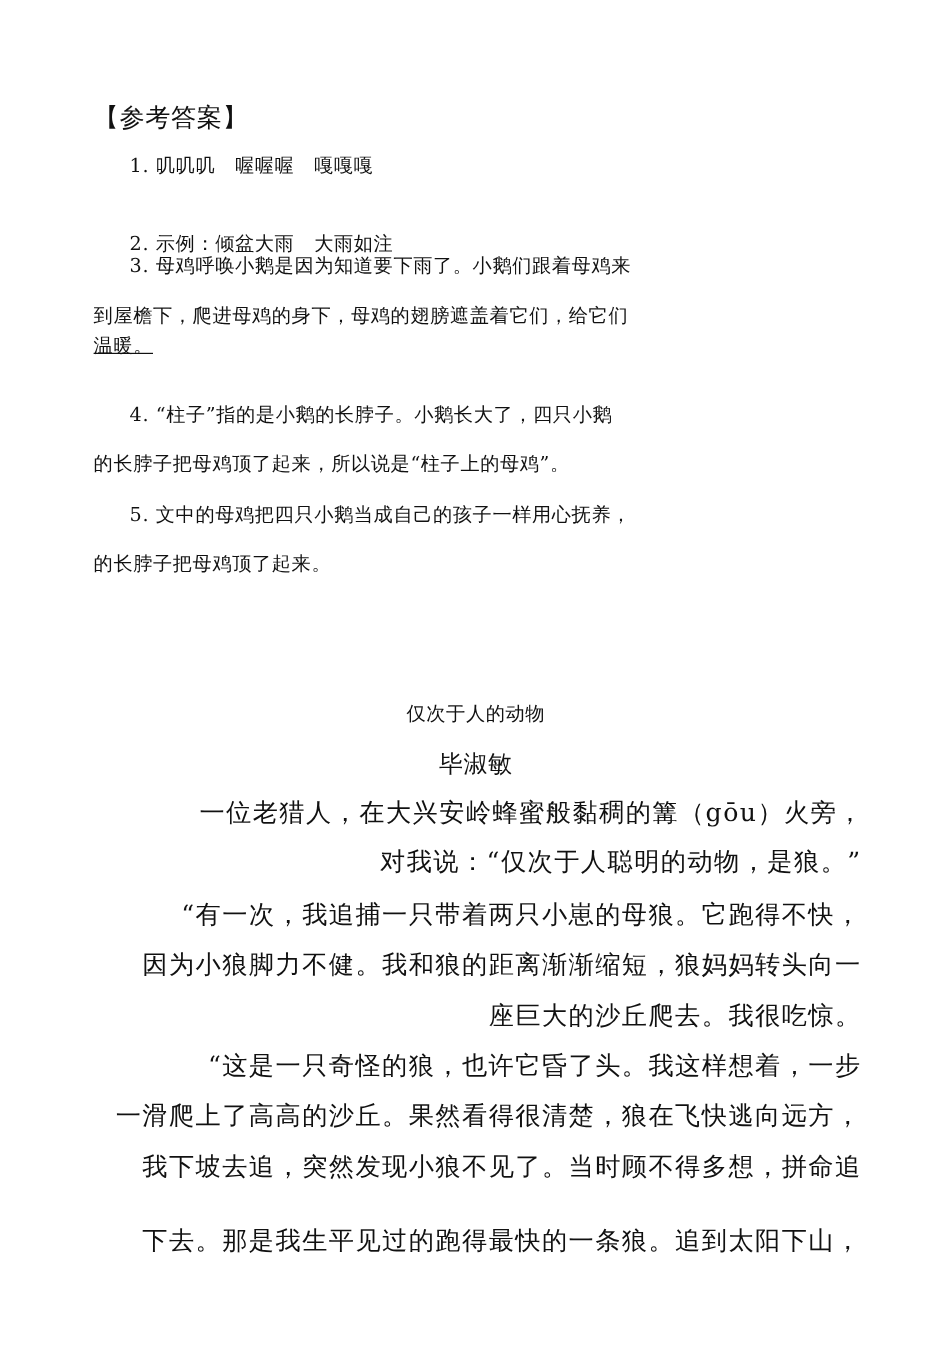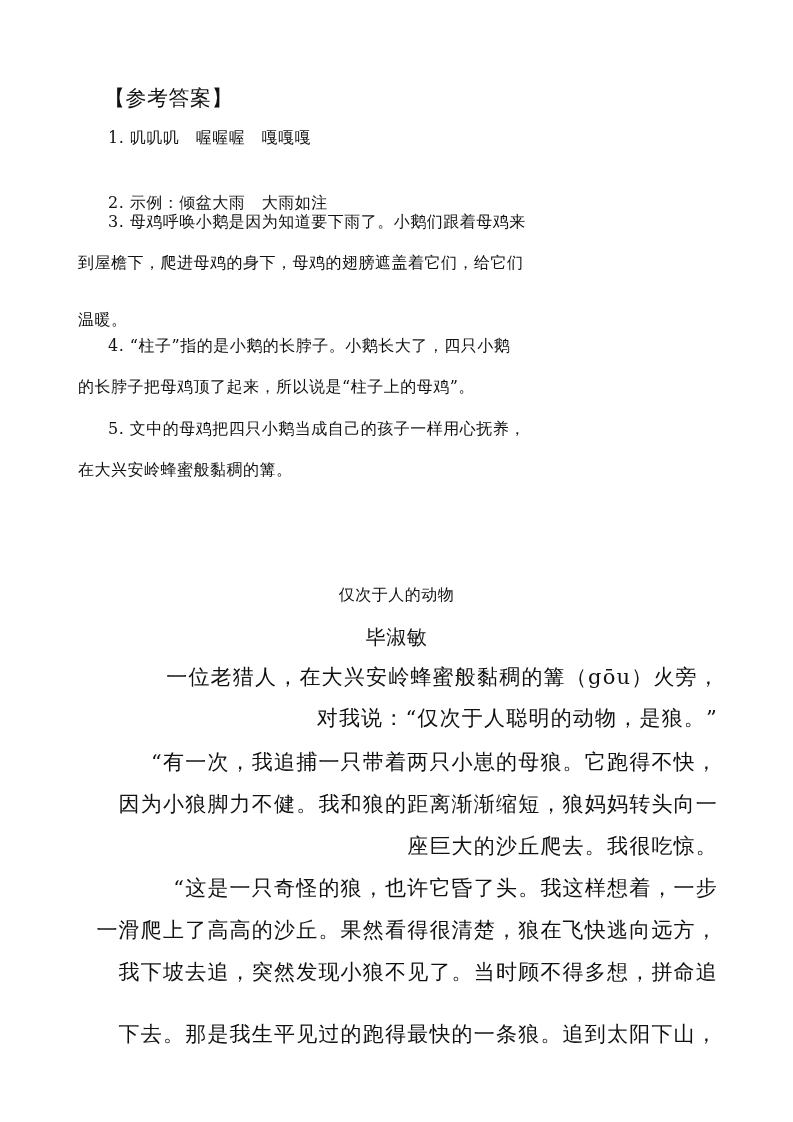--- a/index.html
+++ b/index.html
@@ -3,39 +3,39 @@
   <meta charset="utf-8">
   <style>
     html, body { margin: 0; padding: 0; background: #ffffff; }
     body { width: 793px; height: 1122px; position: relative; overflow: hidden;
            font-family: "DejaVu Serif", "Liberation Serif", serif; color: #111; }
     .line { position: absolute; left: 78px; width: 640px; font-size: 16px; line-height: 24px;
             white-space: nowrap; letter-spacing: 0.5px; }
     .indent { left: 108px; width: 610px; }
     .indent2 { left: 120px; width: 598px; }
     .center { left: 0; width: 793px; text-align: center; }
-    .sect-head { font-size: 21px; margin-left: 26px; }
+    .sect-head { font-size: 21px; }
     .title { font-size: 16px; font-family: "DejaVu Sans", "Liberation Sans", sans-serif; }
     .author { font-size: 20px; font-family: Liberation Serif, serif; }
     .story { font-size: 21px; letter-spacing: 1.2px; text-align: right; }
   </style>
 </head>
 <body>
 
 <div>
   <div class="line sect-head" style="top:86px;">【参考答案】</div>
   <div class="line indent" style="top:126px;">1. 叽叽叽　喔喔喔　嘎嘎嘎</div>
   <div class="line indent" style="top:168px;margin-top:23px;">2. 示例：倾盆大雨　大雨如注</div>
   <div class="line indent" style="top:210px;">3. 母鸡呼唤小鹅是因为知道要下雨了。小鹅们跟着母鸡来</div>
   <div class="line" style="top:251px;">到屋檐下，爬进母鸡的身下，母鸡的翅膀遮盖着它们，给它们</div>
-  <div class="line" style="top:308px;">温暖。</div>
+  <div class="line" style="top:276px;text-decoration:underline;">温暖。</div>
   <div class="line indent" style="top:334px;">4. “柱子”指的是小鹅的长脖子。小鹅长大了，四只小鹅</div>
   <div class="line" style="top:375px;">的长脖子把母鸡顶了起来，所以说是“柱子上的母鸡”。</div>
   <div class="line indent" style="top:417px;">5. 文中的母鸡把四只小鹅当成自己的孩子一样用心抚养，</div>
-  <div class="line" style="top:458px;">在大兴安岭蜂蜜般黏稠的篝。</div>
+  <div class="line" style="top:458px;">的长脖子把母鸡顶了起来。</div>
 </div>
 
 <div>
   <div class="line center title" style="top:583px;">仅次于人的动物</div>
   <div class="line center author" style="top:625px;">毕淑敏</div>
   <div class="line story indent2" style="top:665px; left:122px;">一位老猎人，在大兴安岭蜂蜜般黏稠的篝（gōu）火旁，</div>
   <div class="line story" style="top:706px;">对我说：“仅次于人聪明的动物，是狼。”</div>
   <div class="line story indent2" style="top:750px;">“有一次，我追捕一只带着两只小崽的母狼。它跑得不快，</div>
   <div class="line story" style="top:792px;">因为小狼脚力不健。我和狼的距离渐渐缩短，狼妈妈转头向一</div>
   <div class="line story" style="top:834px;">座巨大的沙丘爬去。我很吃惊。</div>

